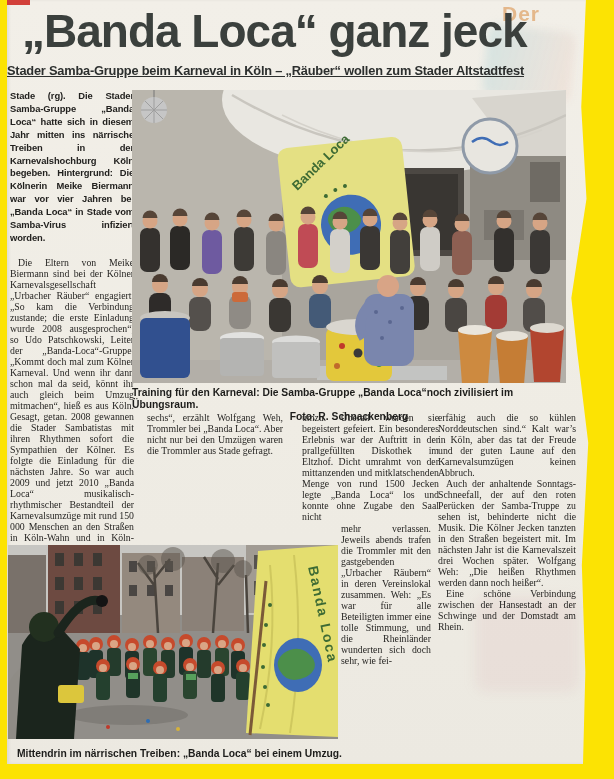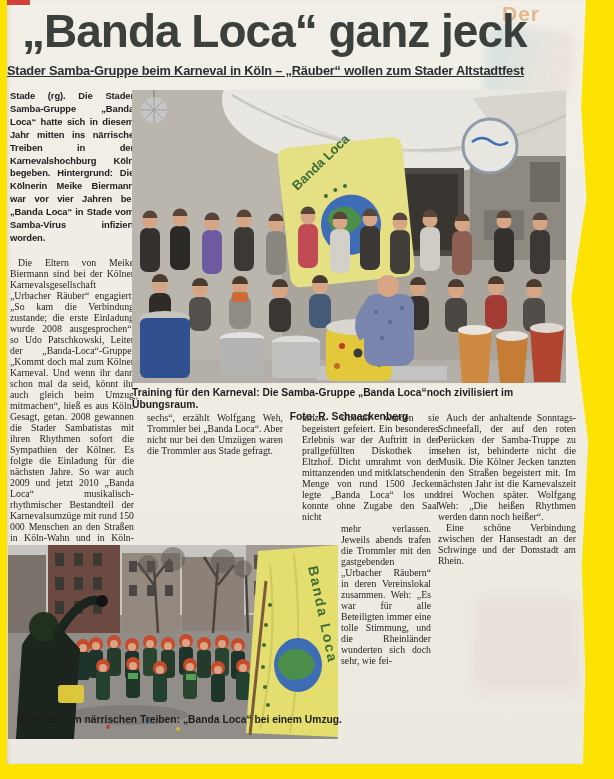--- a/index.html
+++ b/index.html
@@ -49,21 +49,21 @@
   .col2{left:140px;top:412px;width:136px;}
   .col3{left:287px;top:412px;width:137px;margin-left:8px;}
   .col3n{left:334px;top:523px;width:90px;}
   .col4{left:431px;top:412px;width:138px;}
   figure{margin:0;padding:0;position:absolute;}
   .photo1{left:125px;top:90px;width:434px;height:293px;background:#a9a59d;}
   .photo2{left:1px;top:545px;width:330px;height:194px;background:#918e89;}
   .caption1{position:absolute;left:125px;top:387px;width:434px;color:#1d1d1b;
     font:bold 10.3px/12px "Liberation Sans",sans-serif;}
   .caption1 .credit{display:block;text-align:center;}
-  .caption2{position:absolute;left:2px;top:714px;width:332px;color:#1d1d1b;
+  .caption2{position:absolute;left:2px;top:748px;width:332px;color:#1d1d1b;
     font:bold 10.3px/12px "Liberation Sans",sans-serif;padding-left:8px;}
   svg{display:block;}
 </style>
 </head>
 <body>
 
 <div class="corner-mark"></div>
 
 <div class="paper">
 
@@ -186,20 +186,21 @@
 
   <div class="col col3">
     <p class="body">umzu. Überall wurden sie begeistert gefeiert. Ein besonderes Erlebnis war der Auftritt in der prallgefüllten Diskothek im Eltzhof. Dicht umrahmt von der mittanzenden und mitklatschenden Menge von rund 1500 Jecken legte „Banda Loca“ los und konnte ohne Zugabe den Saal nicht</p>
   </div>
 
   <div class="col col3n">
     <p class="body">mehr verlassen. Jeweils abends trafen die Trommler mit den gastgebenden „Urbacher Räubern“ in deren Vereinslokal zusammen. Weh: „Es war für alle Beteiligten immer eine tolle Stimmung, und die Rheinländer wunderten sich doch sehr, wie fei-</p>
   </div>
 
   <div class="col col4">
+    <p class="body">erfähig auch die so kühlen Norddeutschen sind.“ Kalt war’s in Köln, aber das tat der Freude und der guten Laune auf den Karnevalsumzügen keinen Abbruch.</p>
     <p class="body indent">Auch der anhaltende Sonntags-Schneefall, der auf den roten Perücken der Samba-Truppe zu sehen ist, behinderte nicht die Musik. Die Kölner Jecken tanzten in den Straßen begeistert mit. Im nächsten Jahr ist die Karnevalszeit drei Wochen später. Wolfgang Weh: „Die heißen Rhythmen werden dann noch heißer“.</p>
     <p class="body indent">Eine schöne Verbindung zwischen der Hansestadt an der Schwinge und der Domstadt am Rhein.</p>
   </div>
 
   <figure class="photo2">
     <svg viewBox="0 0 330 194" width="330" height="194">
       <defs>
         <g id="pc">
           <circle cx="0" cy="-3" r="7" fill="#c64a2c"></circle>
           <circle cx="0" cy="-1" r="4" fill="#d9a585"></circle>

